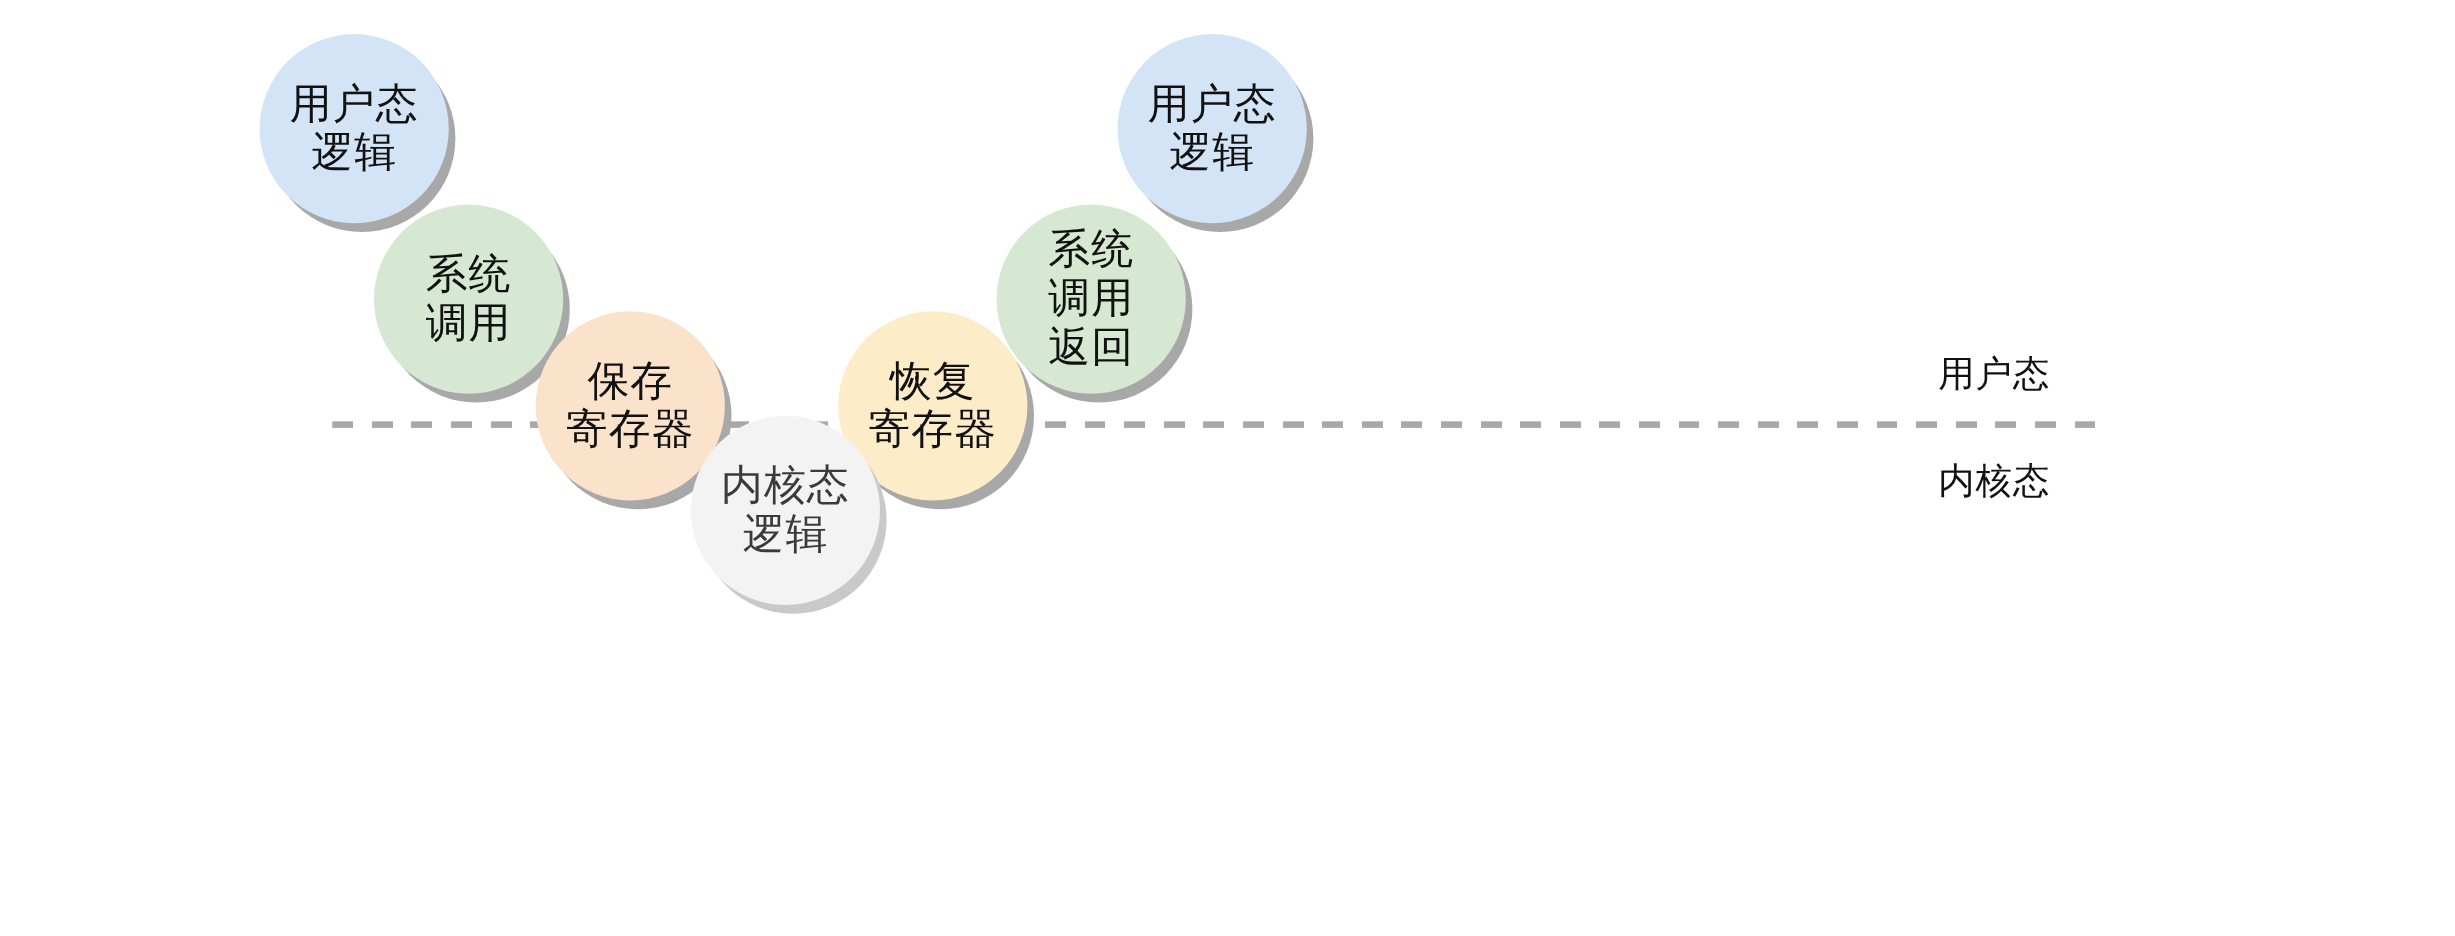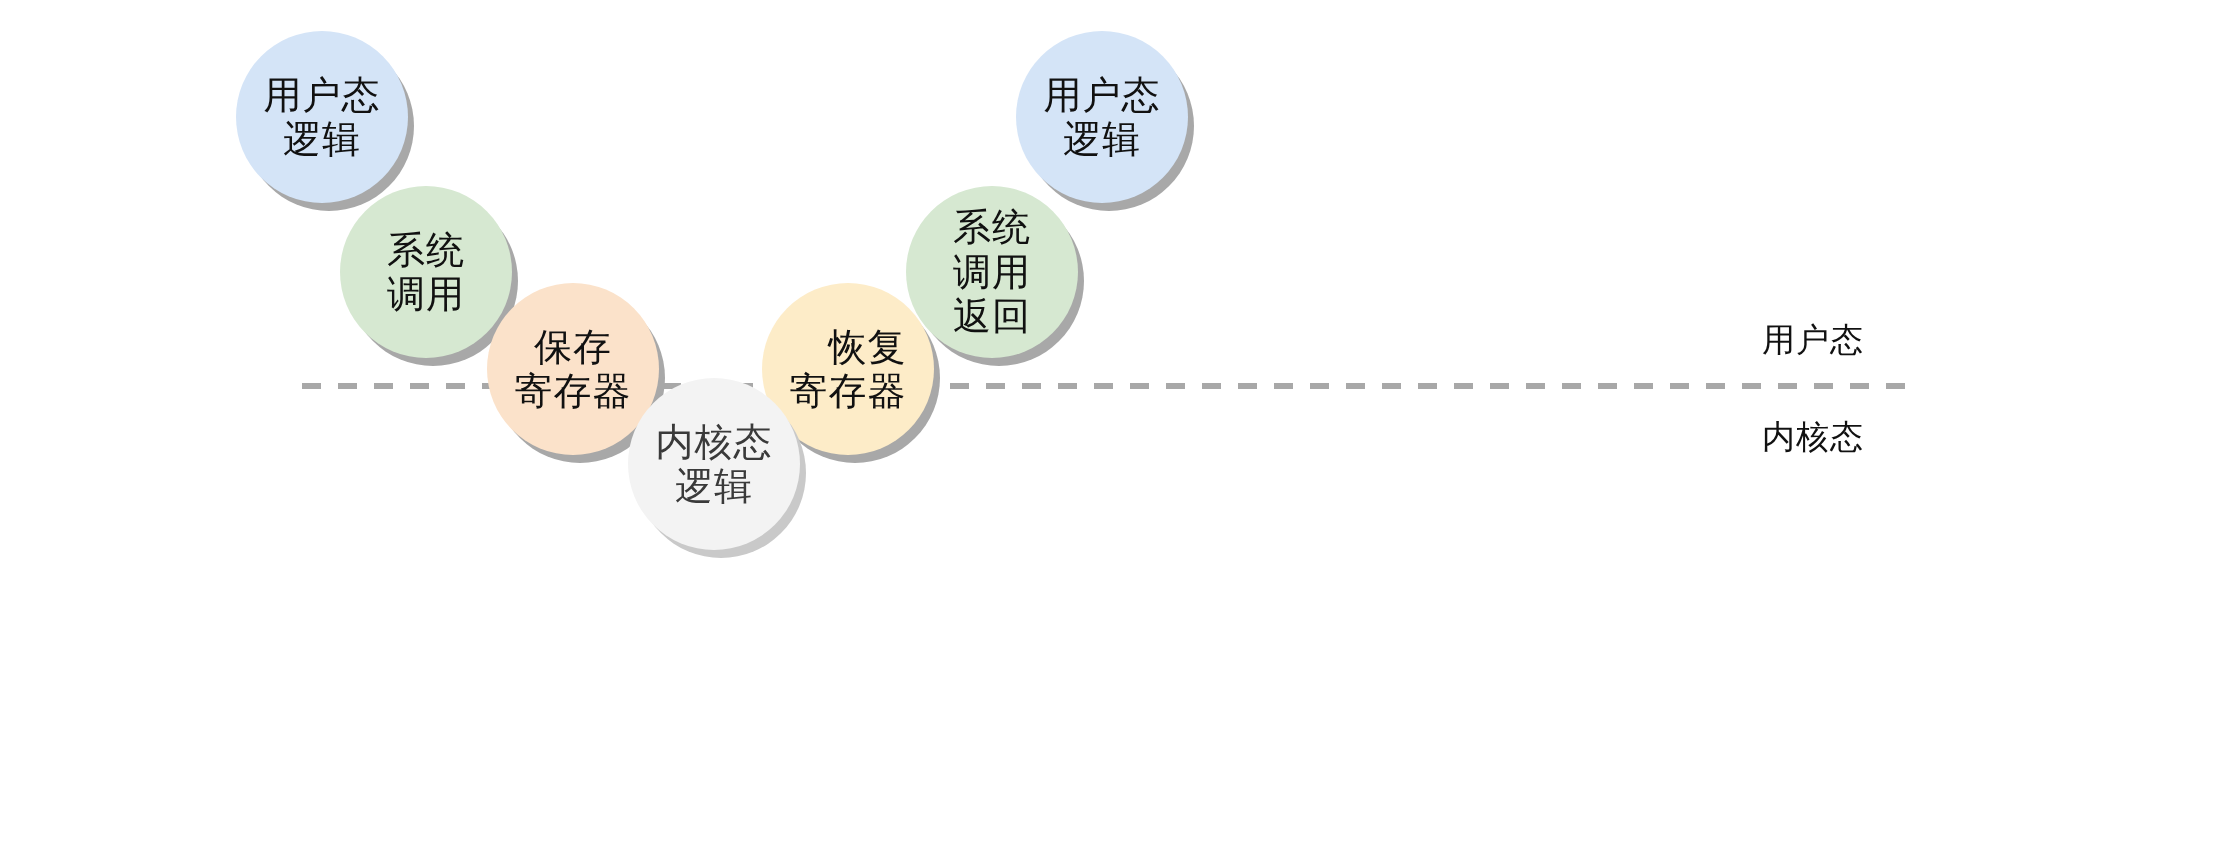--- a/index.html
+++ b/index.html
@@ -95,21 +95,21 @@
   <div class="node z3" style="left: 487px; top: 283px; width: 172px; height: 172px; background: rgb(251, 226, 202); box-shadow: rgb(168, 168, 168) 7px 9px 0px -1px; align-items: center;">
     <span class="node-label">保存
 寄存器</span>
   </div>
 
   <div class="node z4 shade-gray" style="left: 628px; top: 378px; width: 172px; height: 172px; background: rgb(243, 243, 243); box-shadow: rgb(201, 201, 201) 7px 9px 0px -1px;">
     <span class="node-label">内核态
 逻辑</span>
   </div>
 
-  <div class="node z5" style="left: 762px; top: 283px; width: 172px; height: 172px; background: rgb(253, 236, 200); box-shadow: rgb(168, 168, 168) 7px 9px 0px -1px; text-align: right;">
+  <div class="node z5" style="left: 762px; top: 283px; width: 172px; height: 172px; background: rgb(253, 236, 200); box-shadow: rgb(168, 168, 168) 7px 9px 0px -1px;">
     <span class="node-label">恢复
 寄存器</span>
   </div>
 
   <div class="node z6" style="left: 906px; top: 186px; width: 172px; height: 172px; background: rgb(214, 232, 209); box-shadow: rgb(168, 168, 168) 7px 9px 0px -1px;">
     <span class="node-label">系统
 调用
 返回</span>
   </div>
 

